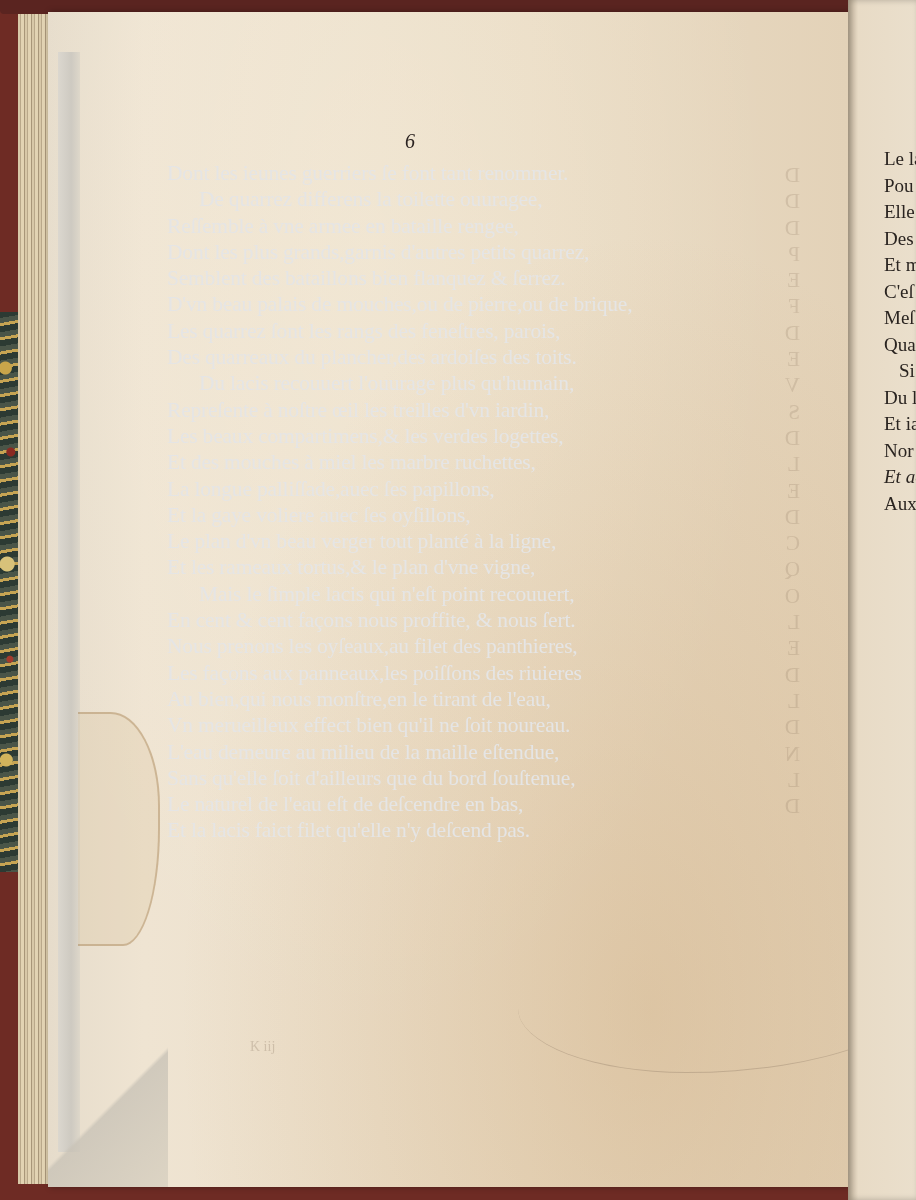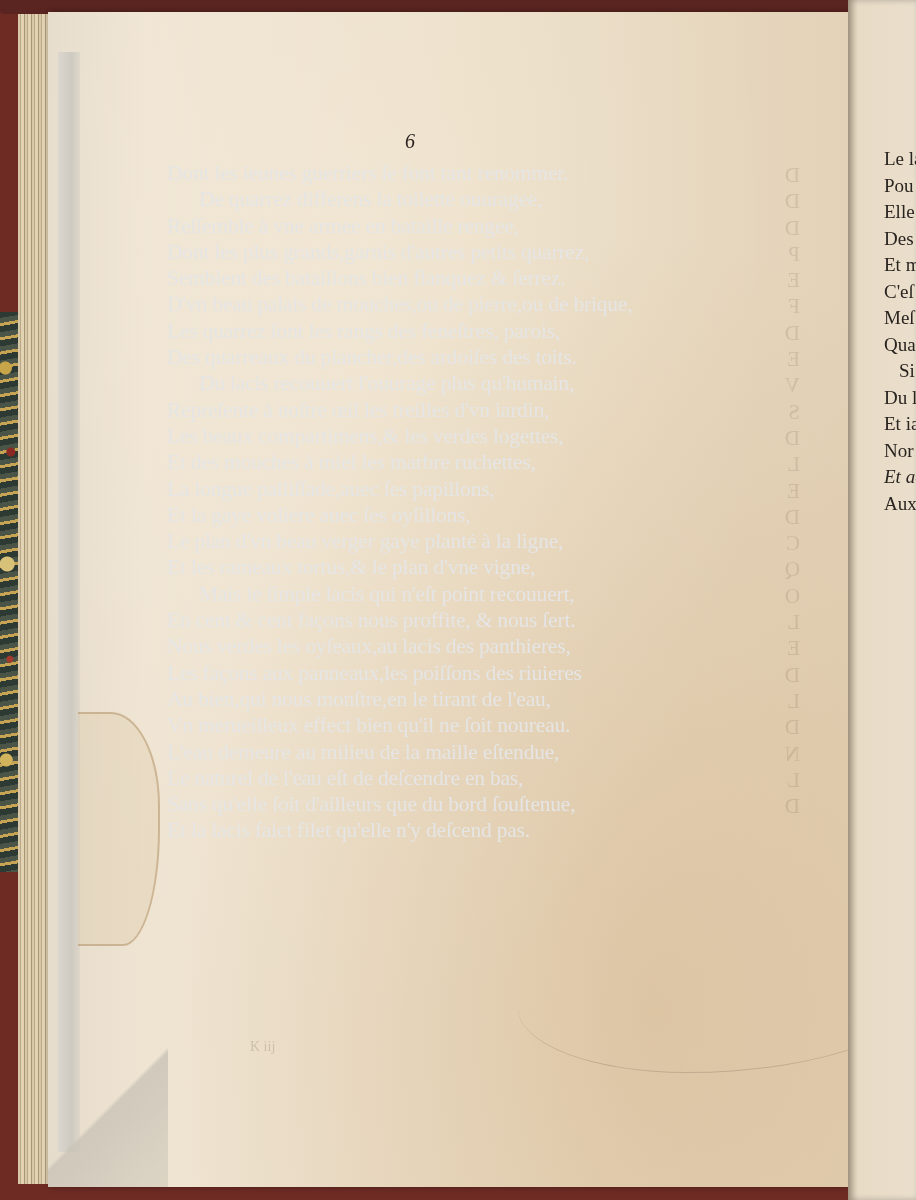--- a/index.html
+++ b/index.html
@@ -152,31 +152,31 @@
     <div class="line">Semblent des bataillons bien flanquez &amp; ſerrez.</div>
     <div class="line">D'vn beau palais de mouches,ou de pierre,ou de brique,</div>
     <div class="line">Les quarrez ſont les rangs des feneſtres, parois,</div>
     <div class="line">Des quarreaux du plancher,des ardoiſes des toits.</div>
     <div class="line indent">Du lacis recouuert l'ouurage plus qu'humain,</div>
     <div class="line">Repreſente à noſtre œil les treilles d'vn iardin,</div>
     <div class="line">Les beaux compartimens,&amp; les verdes logettes,</div>
     <div class="line">Et des mouches à miel les marbre ruchettes,</div>
     <div class="line">La longue palliſſade,auec ſes papillons,</div>
     <div class="line">Et la gaye voliere auec ſes oyſillons,</div>
-    <div class="line">Le plan d'vn beau verger gaye planté à la ligne,</div>
+    <div class="line">Le plan d'vn beau verger tout planté à la ligne,</div>
     <div class="line">Et les rameaux tortus,&amp; le plan d'vne vigne,</div>
     <div class="line indent">Mais le ſimple lacis qui n'eſt point recouuert,</div>
     <div class="line">En cent &amp; cent façons nous proffite, &amp; nous ſert.</div>
-    <div class="line">Nous verdes les oyſeaux,au lacis des panthieres,</div>
+    <div class="line">Nous prenons les oyſeaux,au filet des panthieres,</div>
     <div class="line">Les façons aux panneaux,les poiſſons des riuieres</div>
     <div class="line">Au bien,qui nous monſtre,en le tirant de l'eau,</div>
     <div class="line">Vn merueilleux effect bien qu'il ne ſoit noureau.</div>
     <div class="line">L'eau demeure au milieu de la maille eſtendue,</div>
+    <div class="line">Sans qu'elle ſoit d'ailleurs que du bord ſouſtenue,</div>
     <div class="line">Le naturel de l'eau eſt de deſcendre en bas,</div>
-    <div class="line">Sans qu'elle ſoit d'ailleurs que du bord ſouſtenue,</div>
     <div class="line">Et la lacis faict filet qu'elle n'y deſcend pas.</div>
   </div>
 
 <div class="signature">K iij</div>
 
 <div class="right-page">
   <div class="right-verse" id="right-verse">
       <div class="line">Le la</div>
       <div class="line">Pou</div>
       <div class="line">Elle</div>

